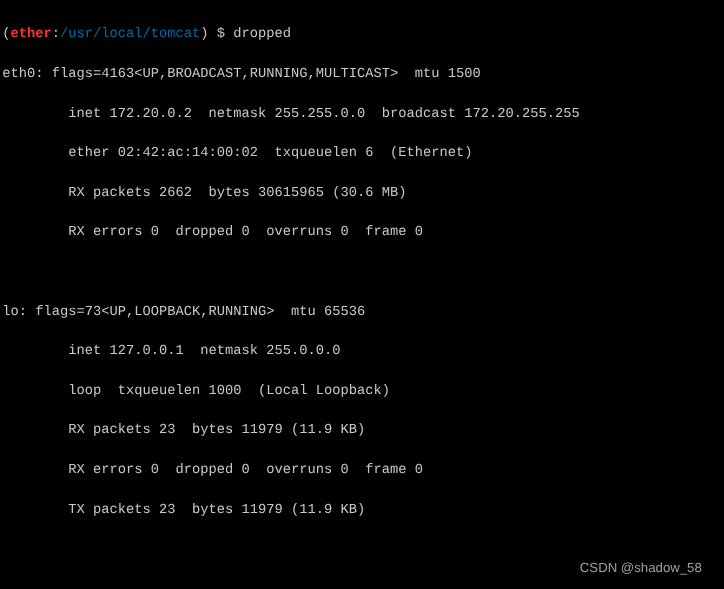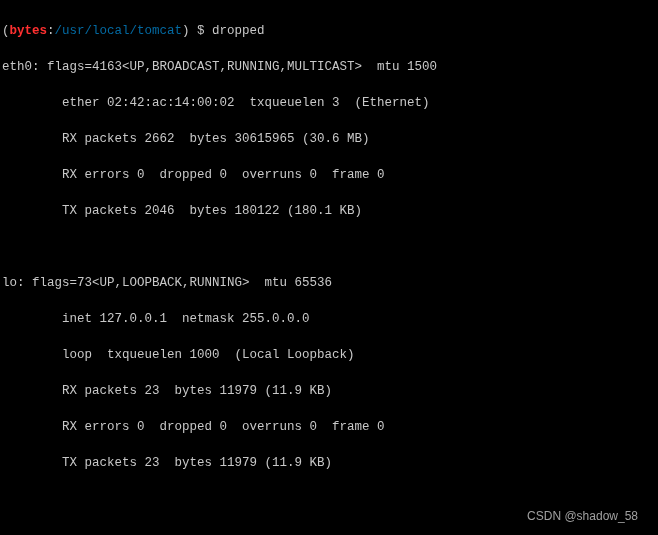--- a/index.html
+++ b/index.html
@@ -32,26 +32,26 @@
     color: #a0a0a0;
     font-family: Arial, sans-serif;
     font-size: 12px;
     background: transparent;
   }
 </style>
 </head>
 <body>
 
 <div class="terminal">
-<div class="line"><span class="paren">(</span><span class="user">bytes</span><span class="paren">:</span><span class="path">/usr/local/tomcat</span><span class="paren">)</span><span class="dollar"> $ </span><span class="cmd">dropped</span></div>
+<div class="line"><span class="paren">(</span><span class="user">ether</span><span class="paren">:</span><span class="path">/usr/local/tomcat</span><span class="paren">)</span><span class="dollar"> $ </span><span class="cmd">dropped</span></div>
 <div class="line txt">eth0: flags=4163&lt;UP,BROADCAST,RUNNING,MULTICAST&gt;  mtu 1500</div>
-<div class="line txt">        ether 02:42:ac:14:00:02  txqueuelen 3  (Ethernet)</div>
+<div class="line txt">        inet 172.20.0.2  netmask 255.255.0.0  broadcast 172.20.255.255</div>
+<div class="line txt">        ether 02:42:ac:14:00:02  txqueuelen 6  (Ethernet)</div>
 <div class="line txt">        RX packets 2662  bytes 30615965 (30.6 MB)</div>
 <div class="line txt">        RX errors 0  dropped 0  overruns 0  frame 0</div>
-<div class="line txt">        TX packets 2046  bytes 180122 (180.1 KB)</div>
 <div class="line">&nbsp;</div>
 <div class="line txt">lo: flags=73&lt;UP,LOOPBACK,RUNNING&gt;  mtu 65536</div>
 <div class="line txt">        inet 127.0.0.1  netmask 255.0.0.0</div>
 <div class="line txt">        loop  txqueuelen 1000  (Local Loopback)</div>
 <div class="line txt">        RX packets 23  bytes 11979 (11.9 KB)</div>
 <div class="line txt">        RX errors 0  dropped 0  overruns 0  frame 0</div>
 <div class="line txt">        TX packets 23  bytes 11979 (11.9 KB)</div>
 
 
 

